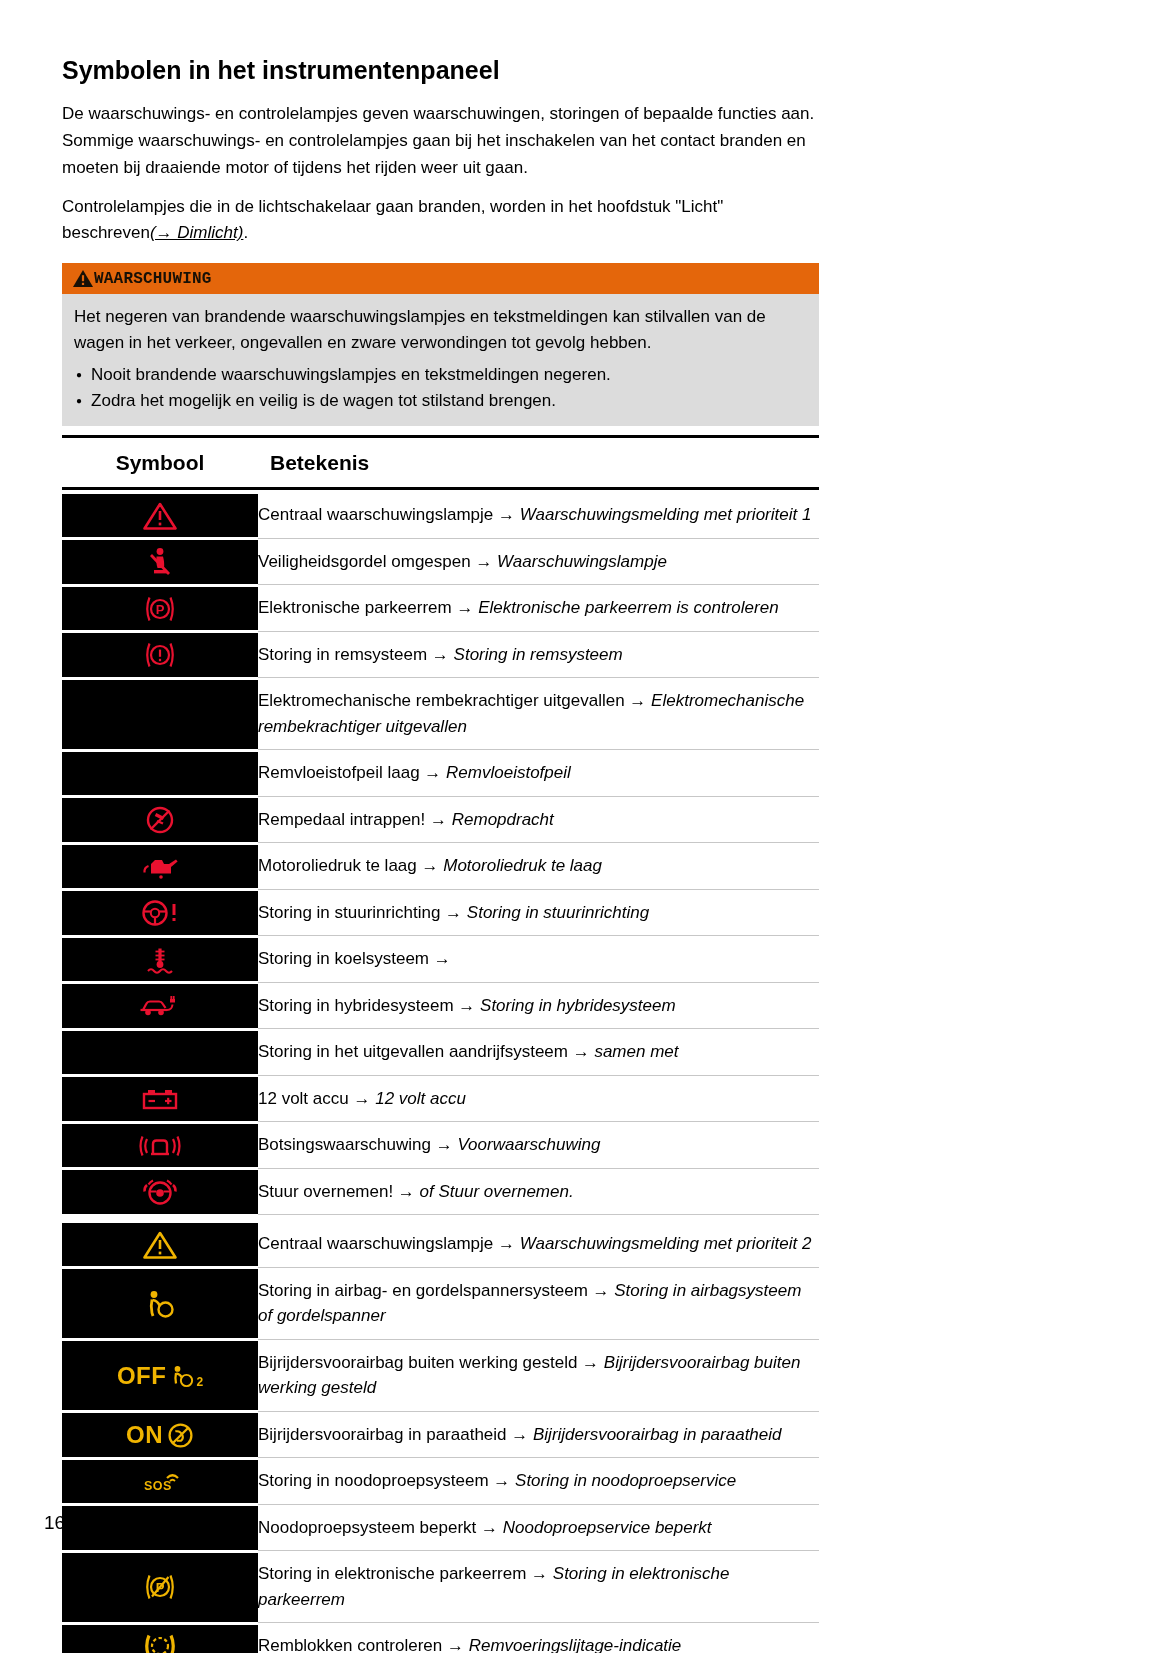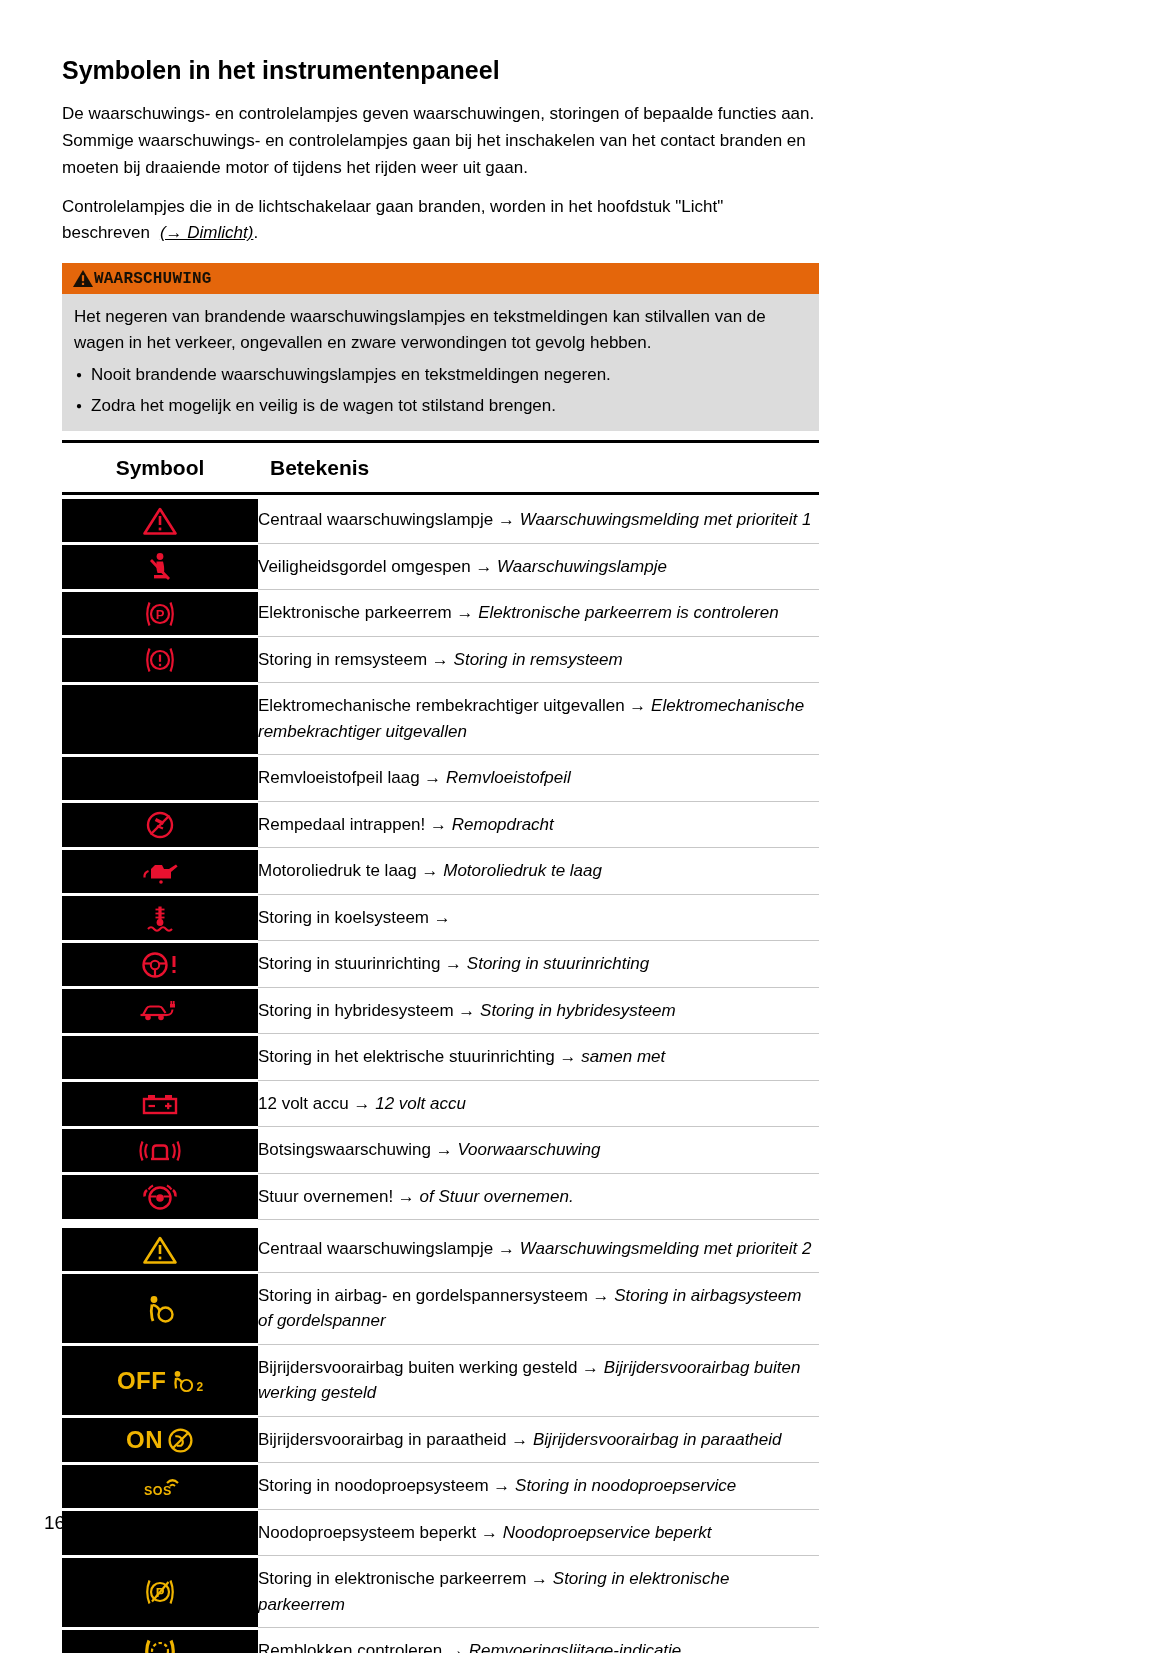--- a/index.html
+++ b/index.html
@@ -9,29 +9,29 @@
     --c-gray:#dcdcdc;
   }
   *{box-sizing:border-box;margin:0;padding:0;}
   html,body{background:#fff;}
   body{font-family:"Liberation Sans", sans-serif;color:#000;}
   .page{position:relative;width:944px;height:1653px;background:#fff;overflow:hidden;}
   .content{padding:56px 125px 0 62px;}
 
   .title{font-size:25px;font-weight:700;margin-bottom:16px;}
   .para{font-size:17px;line-height:1.58;margin-bottom:12px;max-width:940px;}
-  .note-link{font-style:italic;text-decoration:underline;margin-left:10px;cursor:pointer;}
+  .note-link{font-style:italic;text-decoration:underline;margin-left:0;cursor:pointer;}
 
   
   .warnbox{margin-top:16px;}
   .warn-head{background:var(--c-orange);height:31px;display:flex;align-items:center;padding-left:10px;font-family:Liberation Mono, monospace;}
   .warn-head .warn-title{font-weight:700;font-size:16px;color:#171006;letter-spacing:0.2px;}
   .warn-body{background:var(--c-gray);padding:10px 14px 13px 12px;font-size:17px;line-height:1.5;}
   .warn-body ul{list-style:none;margin-top:7px;}
-  .warn-body li{margin-top:5px;padding-left:2px;}
+  .warn-body li{padding-left:2px;}
   .warn-body li::before{content:"●";font-size:10px;margin-right:9px;vertical-align:2px;}
 
   
   .rule3{height:3px;background:#000;}
   .rule-top{margin-top:9px;}
 
   
   .thead{display:flex;font-weight:700;font-size:21px;padding:13px 0 12px 0;}
   .h-sym{width:196px;text-align:center;}
   .h-mean{margin-left:12px;}
@@ -176,68 +176,68 @@
                 <path d="M9.5 12 Q5 13.5 5.5 18.5" fill="none" stroke="currentColor" stroke-width="2.2"></path>
                 <circle cx="22" cy="23" r="1.8" fill="currentColor"></circle>
               </svg>
             </span>
           </div>
     <div class="txt-cell"><span class="lbl">Motoroliedruk te laag</span><span class="arrow"> → </span><span class="ital">Motoroliedruk te laag</span></div>
   </div>
         <div class="trow">
     <div class="sym-cell">
             <span class="sym red">
-              <svg width="30" height="30" viewBox="0 0 30 30">
-                <line x1="15" y1="3.5" x2="15" y2="17" stroke="currentColor" stroke-width="3.2"></line>
-                <line x1="10.5" y1="6.5" x2="19.5" y2="6.5" stroke="currentColor" stroke-width="1.8"></line>
-                <line x1="10.5" y1="10.5" x2="19.5" y2="10.5" stroke="currentColor" stroke-width="1.8"></line>
-                <line x1="10.5" y1="14.5" x2="19.5" y2="14.5" stroke="currentColor" stroke-width="1.8"></line>
-                <circle cx="15" cy="19.5" r="3.4" fill="currentColor"></circle>
-                <path d="M3 26 q3 -3.6 6 0 q3 3.6 6 0 q3 -3.6 6 0 q3 3.6 6 0" fill="none" stroke="currentColor" stroke-width="2"></path>
-              </svg>
-            </span>
-          </div>
-    <div class="txt-cell"><span class="lbl">Storing in koelsysteem</span><span class="arrow"> →</span></div>
-  </div>
-        <div class="trow">
-    <div class="sym-cell">
-            <span class="sym red">
               <svg width="38" height="30" viewBox="0 0 38 30">
                 <circle cx="14" cy="15" r="11.5" fill="none" stroke="currentColor" stroke-width="2.4"></circle>
                 <circle cx="14" cy="15" r="4.2" fill="none" stroke="currentColor" stroke-width="2"></circle>
                 <line x1="2.5" y1="13.5" x2="10" y2="13.5" stroke="currentColor" stroke-width="2.2"></line>
                 <line x1="18" y1="13.5" x2="25.5" y2="13.5" stroke="currentColor" stroke-width="2.2"></line>
                 <line x1="14" y1="19.2" x2="14" y2="26.4" stroke="currentColor" stroke-width="2.2"></line>
                 <rect x="31.5" y="6" width="3" height="11" fill="currentColor"></rect>
                 <rect x="31.5" y="20" width="3" height="3" fill="currentColor"></rect>
               </svg>
             </span>
           </div>
     <div class="txt-cell"><span class="lbl">Storing in stuurinrichting</span><span class="arrow"> → </span><span class="ital">Storing in stuurinrichting</span></div>
+  </div>
+        <div class="trow">
+    <div class="sym-cell">
+            <span class="sym red">
+              <svg width="30" height="30" viewBox="0 0 30 30">
+                <line x1="15" y1="3.5" x2="15" y2="17" stroke="currentColor" stroke-width="3.2"></line>
+                <line x1="10.5" y1="6.5" x2="19.5" y2="6.5" stroke="currentColor" stroke-width="1.8"></line>
+                <line x1="10.5" y1="10.5" x2="19.5" y2="10.5" stroke="currentColor" stroke-width="1.8"></line>
+                <line x1="10.5" y1="14.5" x2="19.5" y2="14.5" stroke="currentColor" stroke-width="1.8"></line>
+                <circle cx="15" cy="19.5" r="3.4" fill="currentColor"></circle>
+                <path d="M3 26 q3 -3.6 6 0 q3 3.6 6 0 q3 -3.6 6 0 q3 3.6 6 0" fill="none" stroke="currentColor" stroke-width="2"></path>
+              </svg>
+            </span>
+          </div>
+    <div class="txt-cell"><span class="lbl">Storing in koelsysteem</span><span class="arrow"> →</span></div>
   </div>
         <div class="trow">
     <div class="sym-cell">
             <span class="sym red">
               <svg width="44" height="26" viewBox="0 0 44 26">
                 <path d="M5 17 L8.5 10.5 Q9.5 8.5 12 8.5 H21 Q23.5 8.5 24.5 10.5 L27.5 15" fill="none" stroke="currentColor" stroke-width="2.2"></path>
                 <line x1="2.5" y1="17" x2="29" y2="17" stroke="currentColor" stroke-width="2.2"></line>
                 <circle cx="10" cy="19.5" r="2.8" fill="currentColor"></circle>
                 <circle cx="23" cy="19.5" r="2.8" fill="currentColor"></circle>
                 <path d="M29 17 Q34 17 34.5 11.5" fill="none" stroke="currentColor" stroke-width="2"></path>
                 <rect x="32" y="6" width="5" height="3.5" fill="currentColor"></rect>
                 <line x1="33.3" y1="6" x2="33.3" y2="3" stroke="currentColor" stroke-width="1.8"></line>
                 <line x1="35.7" y1="6" x2="35.7" y2="3" stroke="currentColor" stroke-width="1.8"></line>
               </svg>
             </span>
           </div>
     <div class="txt-cell"><span class="lbl">Storing in hybridesysteem</span><span class="arrow"> → </span><span class="ital">Storing in hybridesysteem</span></div>
   </div>
         <div class="trow">
     <div class="sym-cell"></div>
-    <div class="txt-cell"><span class="lbl">Storing in het elektrische stuurinrichting</span><span class="arrow"> → </span><span class="ital">samen met</span></div>
+    <div class="txt-cell"><span class="lbl">Storing in het uitgevallen aandrijfsysteem</span><span class="arrow"> → </span><span class="ital">samen met</span></div>
   </div>
         <div class="trow">
     <div class="sym-cell">
             <span class="sym red">
               <svg width="40" height="26" viewBox="0 0 40 26">
                 <rect x="4" y="8" width="32" height="14" fill="none" stroke="currentColor" stroke-width="2.4"></rect>
                 <rect x="8" y="4" width="7" height="4" fill="currentColor"></rect>
                 <rect x="25" y="4" width="7" height="4" fill="currentColor"></rect>
                 <line x1="8.5" y1="15" x2="15" y2="15" stroke="currentColor" stroke-width="2.2"></line>
                 <line x1="25" y1="15" x2="31.5" y2="15" stroke="currentColor" stroke-width="2.2"></line>

